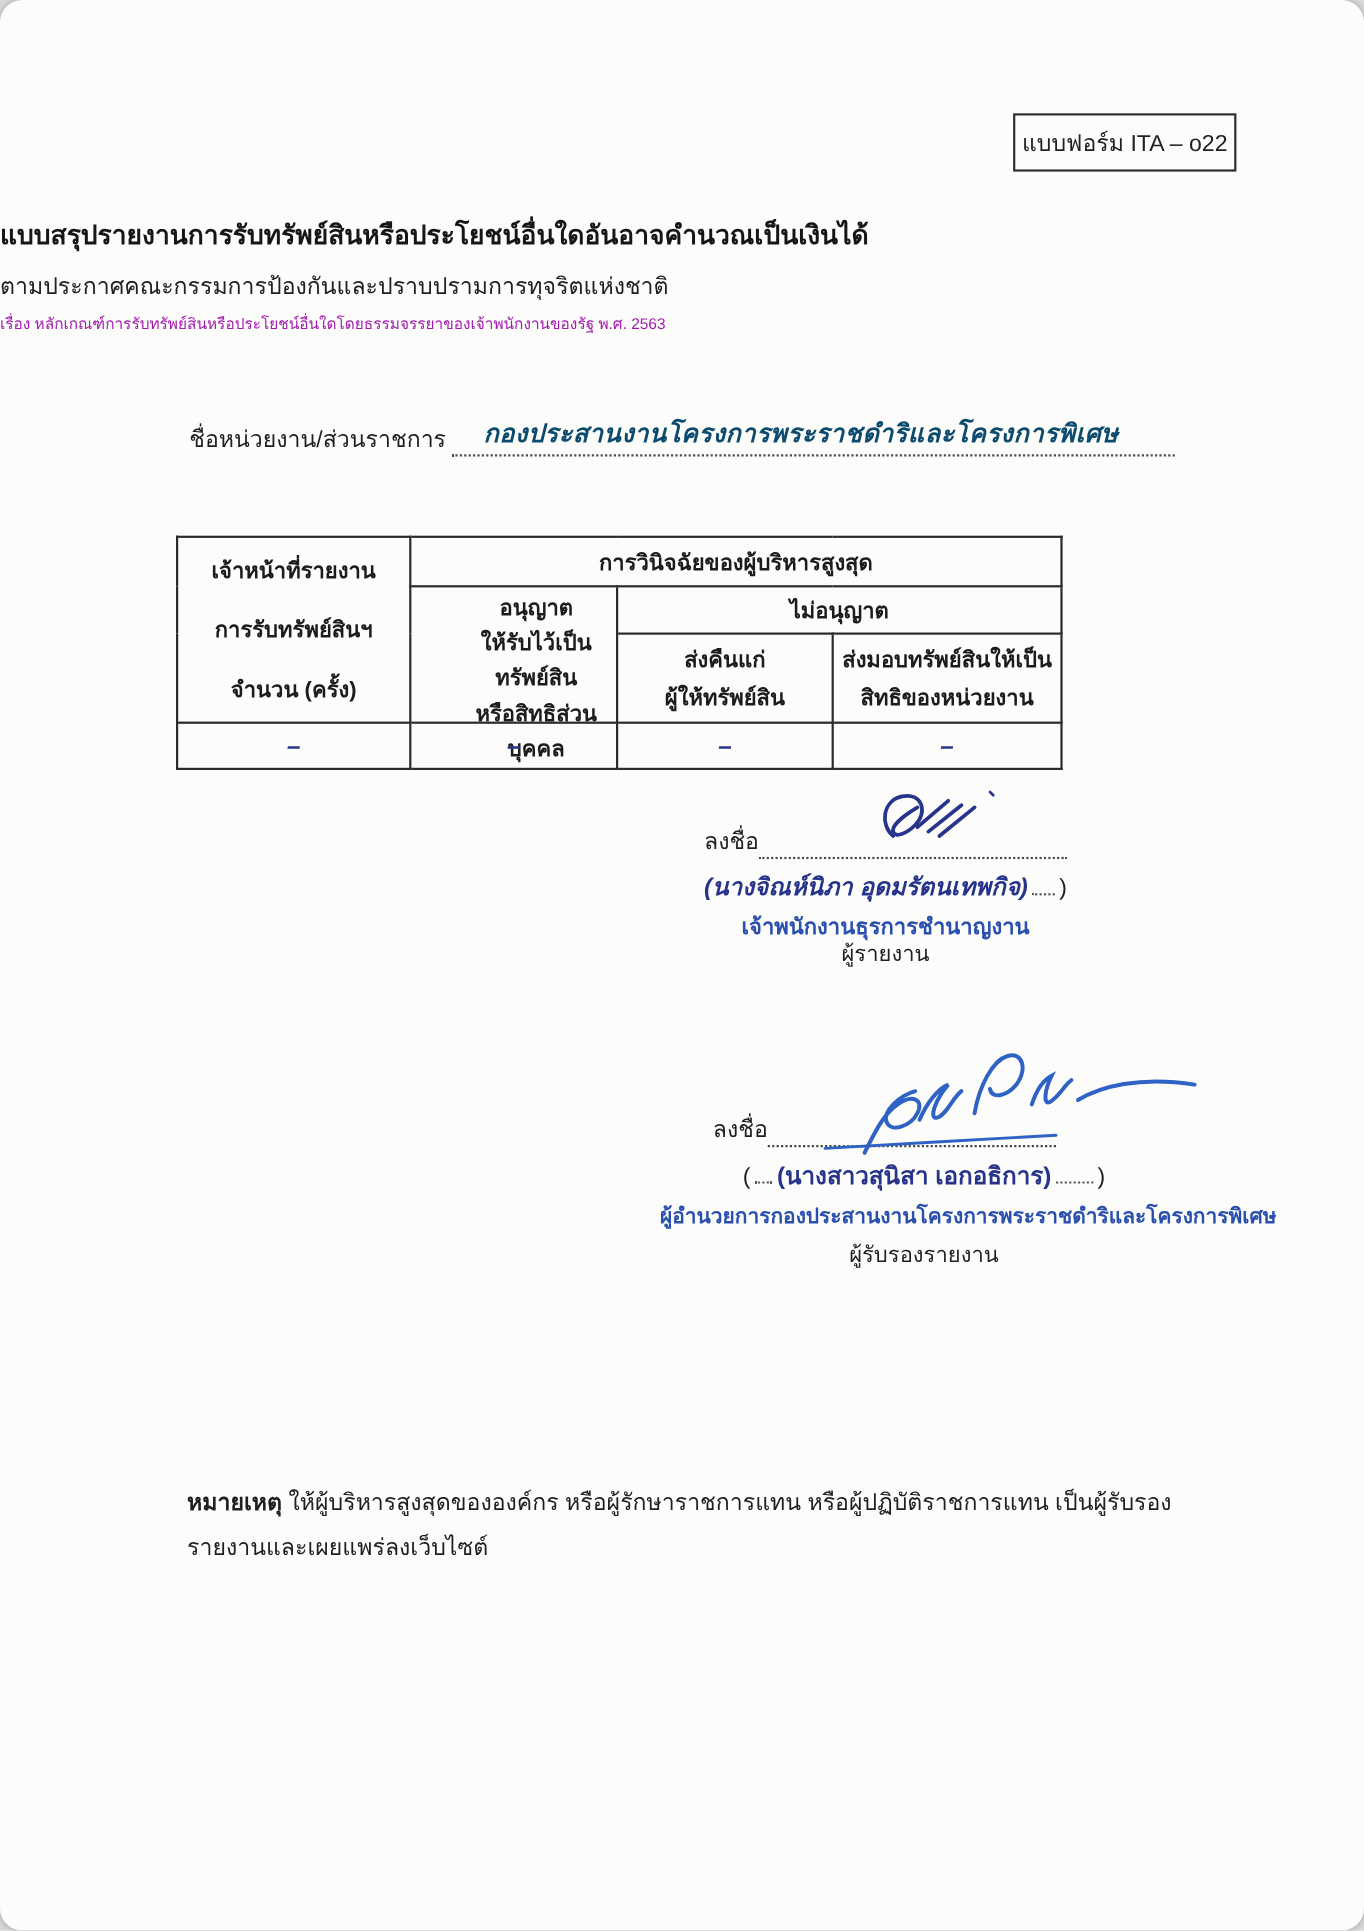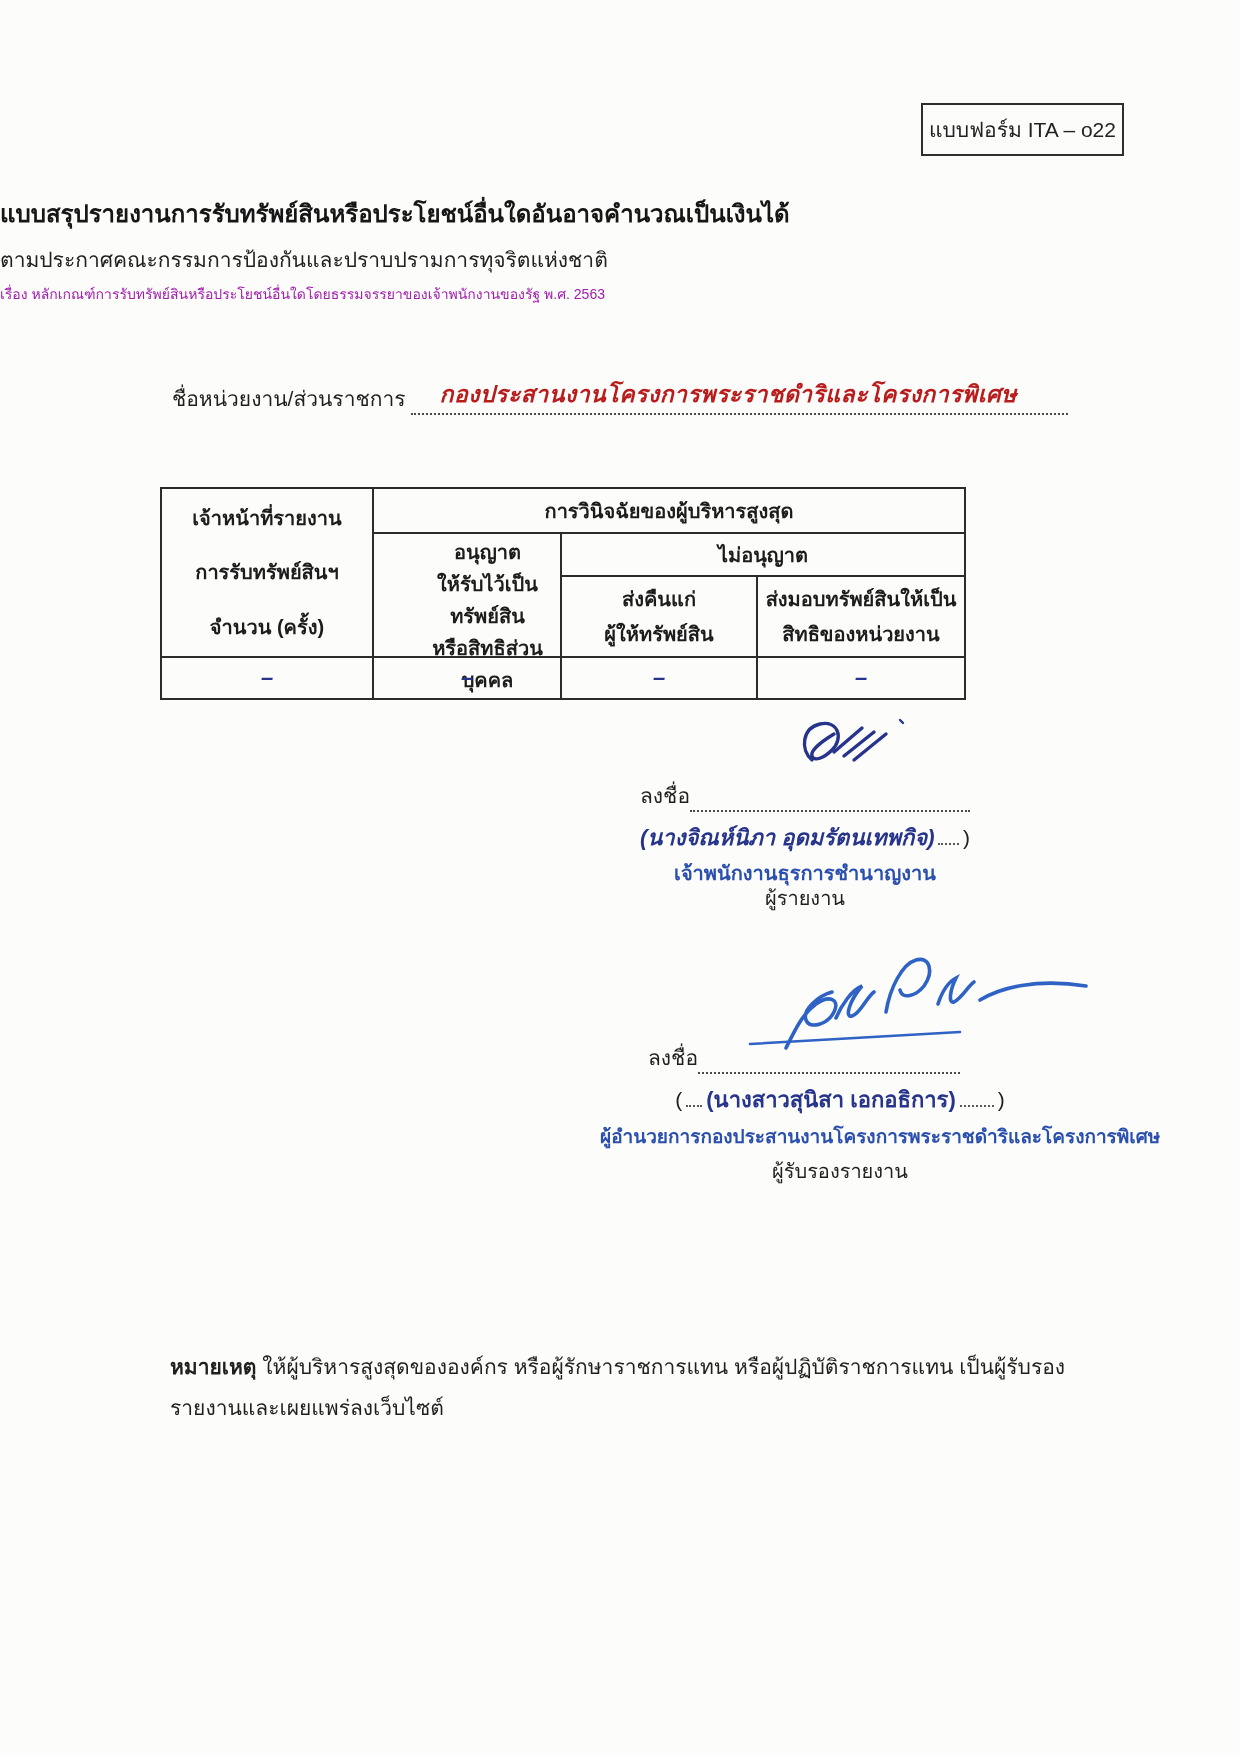--- a/index.html
+++ b/index.html
@@ -2,57 +2,58 @@
 <html><head>
 <meta charset="utf-8">
 <style>
   * { margin:0; padding:0; box-sizing:border-box; }
   html,body { background:#d9d9d9; }
   body { font-family:"Liberation Sans", sans-serif; }
   .page {
     position:relative; width:1240px; height:1755px; margin:0 auto;
     background:#fcfcfa; color:#1f1f1f; overflow:hidden;
     box-shadow:0 0 6px rgba(0,0,0,.25);
+    border-radius:20px;
   }
   .form-code-box {
     position:absolute; left:921px; top:103px; width:203px; height:53px;
     border:2px solid #2e2e2e; display:flex; align-items:center; justify-content:center;
     font-size:21px; color:#222;
   }
   .center-line { position:absolute; left:0; right:0; }
   .doc-title { top:194px; font-size:24px; font-weight:bold; color:#161616; }
   .doc-sub1  { top:243px; font-size:21px; color:#212121; }
   .doc-sub2  { top:283px; font-size:14px; color:#a21caf; }
 
   .field-row { position:absolute; left:172px; width:896px; display:flex; align-items:flex-end; font-size:21px; }
   .field-label { white-space:nowrap; padding-right:6px; color:#1f1f1f; }
   .dotted-line { flex:1; border-bottom:2px dotted #4a4a4a; height:32px; position:relative; }
   .hand {
-    position:absolute; bottom:1px; color:#b91c1c; font-size:23px; font-weight:600;
+    position:absolute; bottom:1px; color:#0c4a6e; font-size:23px; font-weight:600;
     font-style:italic; white-space:nowrap; letter-spacing:.5px;
   }
 
   table.main {
     position:absolute; left:160px; top:487px; width:804px;
     border-collapse:collapse; table-layout:fixed;
   }
   table.main td {
     border:2px solid #2b2b2b; text-align:center; vertical-align:middle;
     font-size:20px; font-weight:600; color:#1c1c1c; padding:2px 6px;
   }
   .cell-stack { display:flex; flex-direction:column; justify-content:space-around; height:100%; }
   td.reporter-cell { height:163px; }
   .row-decision td { height:45px; }
   .row-permit td { height:42px; }
   .row-sub td { height:78px; }
   .row-data td { height:42px; border-top-width:3px; }
   .dash { color:#27348b; font-weight:bold; font-size:22px; font-style:italic; }
 
   .sig-block { position:absolute; }
-  .sig-line { display:flex; align-items:flex-end; font-size:21px; color:#1f1f1f;margin-top:31px; }
+  .sig-line { display:flex; align-items:flex-end; font-size:21px; color:#1f1f1f; }
   .sig-dots { flex:1; border-bottom:2px dotted #4a4a4a; height:24px; }
   .sig-name-row { display:flex; align-items:baseline; justify-content:center; margin-top:8px; font-size:21px; }
   .sig-name { color:#27348b; font-weight:700; font-style:italic; font-size:22px; white-space:nowrap; }
   .trail-dots { width:34px; border-bottom:2px dotted #5a5a5a; height:16px; margin:0 4px; }
   .stamp { color:#2a4fae; font-weight:700; text-align:center; white-space:nowrap; }
   .role { color:#1f1f1f; text-align:center; font-size:20px; }
   .sig-svg { position:absolute; }
 
   .footer-note { position:absolute; left:170px; top:1346px; width:920px; font-size:21px; line-height:41px; color:#1f1f1f; }
   .footer-note b { font-weight:bold; }

